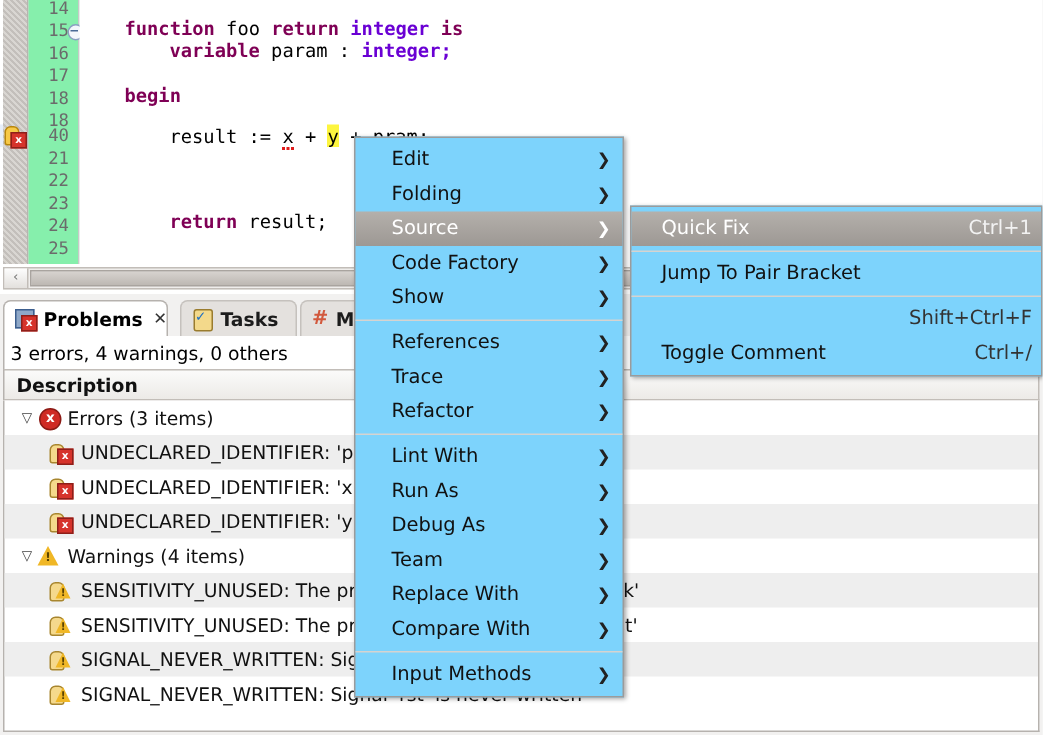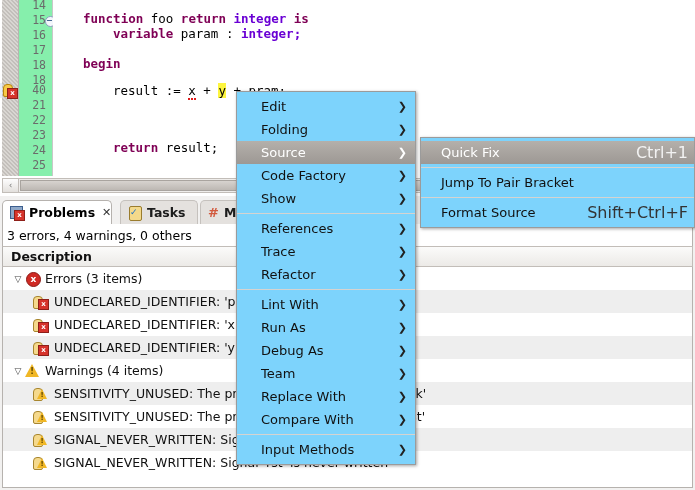--- a/index.html
+++ b/index.html
@@ -101,21 +101,21 @@
   .grp-label{font-weight:normal;}
 
   
   .menu{position:absolute;background:#7dd3fc;border:1px solid #9b9b9b;
      box-shadow:1px 1px 3px rgba(0,0,0,.35);box-sizing:border-box;}
   .menu.main{left:236px;top:91px;width:180px;padding:3px 0;}
   .menu.sub{left:420px;top:137px;width:275px;padding:3px 0;}
   .mi{position:relative;height:23px;display:flex;align-items:center;
      padding:0 6px 0 24px;font-size:13px;color:#111;white-space:nowrap;}
   .mi .arr{position:absolute;right:8px;top:0;height:23px;line-height:23px;font-size:11px;font-weight:bold;color:#222;}
-  .mi .accel{margin-left:auto;padding-left:24px;color:#333;font-size:16px;}
+  .mi .accel{margin-left:auto;padding-left:24px;color:#333;font-size:13px;}
   .mi.sel{background:linear-gradient(#b4b0ab,#9d9894);color:#ffffff;}
   .mi.sel .arr{color:#fff;}
   .mi.sel .accel{color:#f2f2f2;}
   .msep{height:1px;background:#d6d3d0;margin:3px 0;}
   .menu.sub .mi{padding-left:20px;}
 </style>
 </head>
 <body>
 
 <div id="root">
@@ -339,18 +339,21 @@
         <span>Quick Fix</span>
         <span class="accel">Ctrl+1</span>
       </div>
     <div class="msep"></div>
     <div class="mi">
         <span>Jump To Pair Bracket</span>
         <span class="accel"></span>
       </div>
     <div class="msep"></div>
     <div class="mi">
-        <span>Format Source</span>
         <span class="accel">Shift+Ctrl+F</span>
       </div>
+    <div class="mi">
+        <span>Toggle Comment</span>
+        <span class="accel">Ctrl+/</span>
+      </div>
   </div>
 
 </div>
 
 </body></html>

